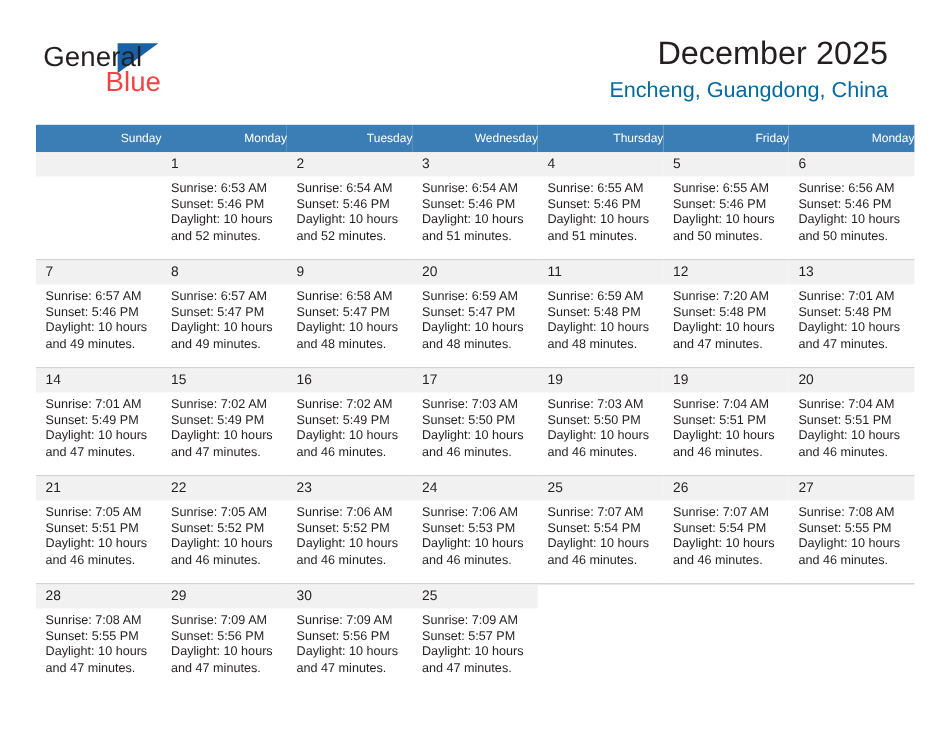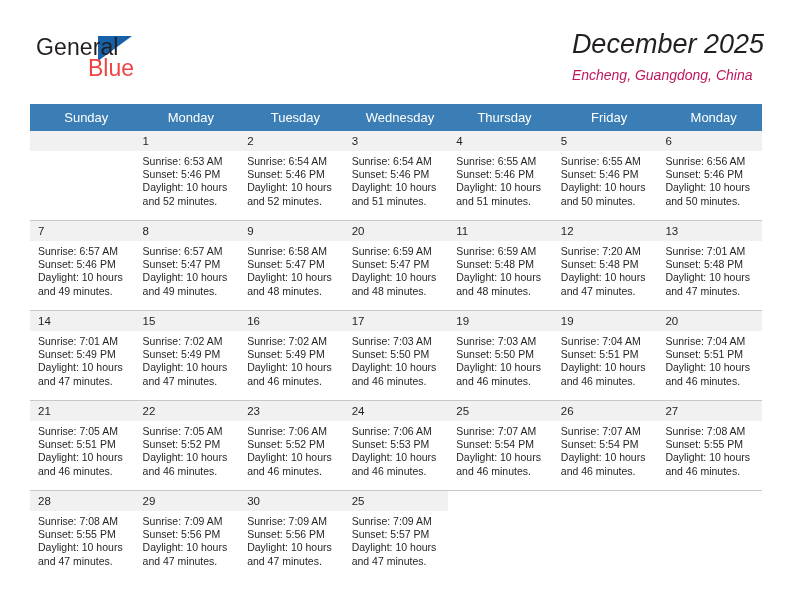--- a/index.html
+++ b/index.html
@@ -59,55 +59,54 @@
     left: 62px;
     top: 2px;
     width: 0;
     height: 0;
     border-left: 34px solid #1761a8;
     border-bottom: 25px solid transparent;
   }
 
   .title-block {
     position: absolute;
-    right: 28px;
+    right: 52px;
     top: 28px;
-    text-align: left;
-    font-style: italic;
+    text-align: right;
   }
   .cal-title {
     font-size: 27px;
     font-weight: normal;
     color: #231f20;
     line-height: 32px;
     white-space: nowrap;
   }
   .cal-subtitle {
     margin-top: 7px;
-    font-size: 14px;
-    color: #be185d;
+    font-size: 18px;
+    color: #0369a1;
     line-height: 17px;
     white-space: nowrap;
   }
 
   
   .calendar {
     position: absolute;
     left: 30px;
     top: 104px;
     width: 732px;
     border-collapse: collapse;
     table-layout: fixed;
   }
   .calendar th {
     background: #3b7db5;
     color: #ffffff;
-    font-size: 13px;
+    font-size: 10px;
     font-weight: normal;
-    text-align: center;
+    text-align: right;
     padding: 6px 0 6px 8px;
     height: 21px;
     box-sizing: border-box;
     border: none;
   }
   .calendar td {
     vertical-align: top;
     padding: 0;
     border: none;
     height: 89px;

